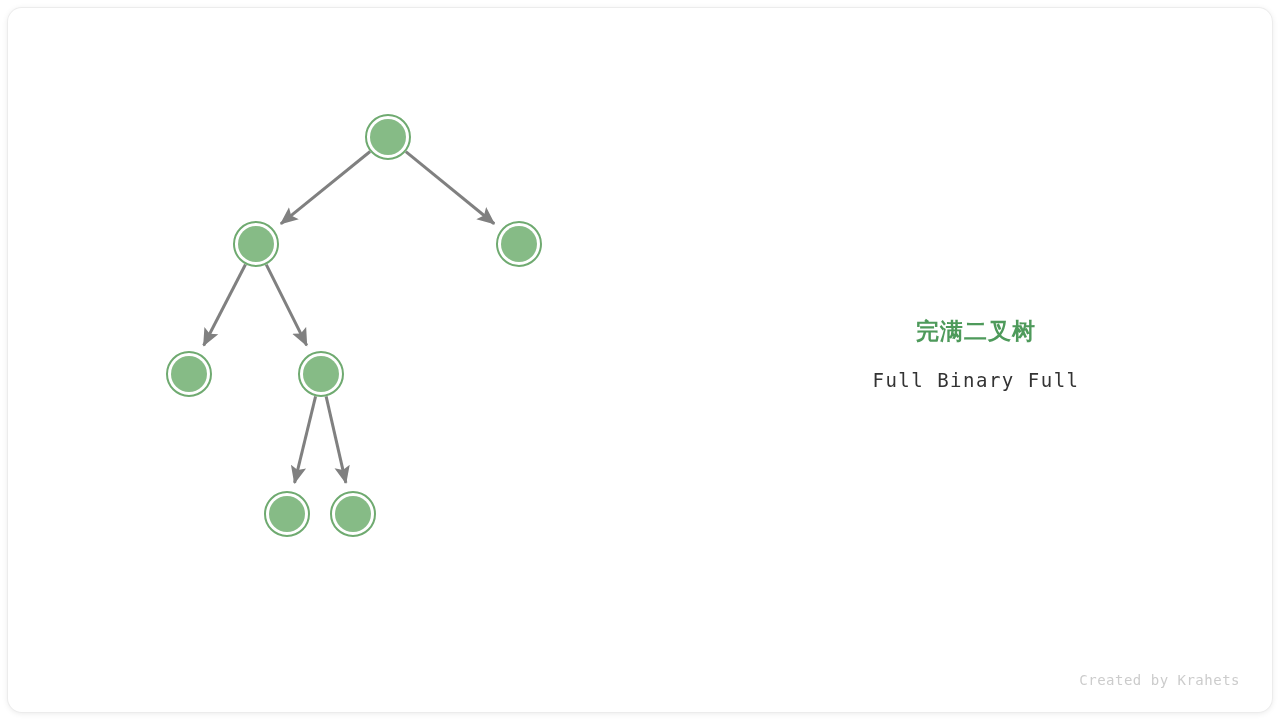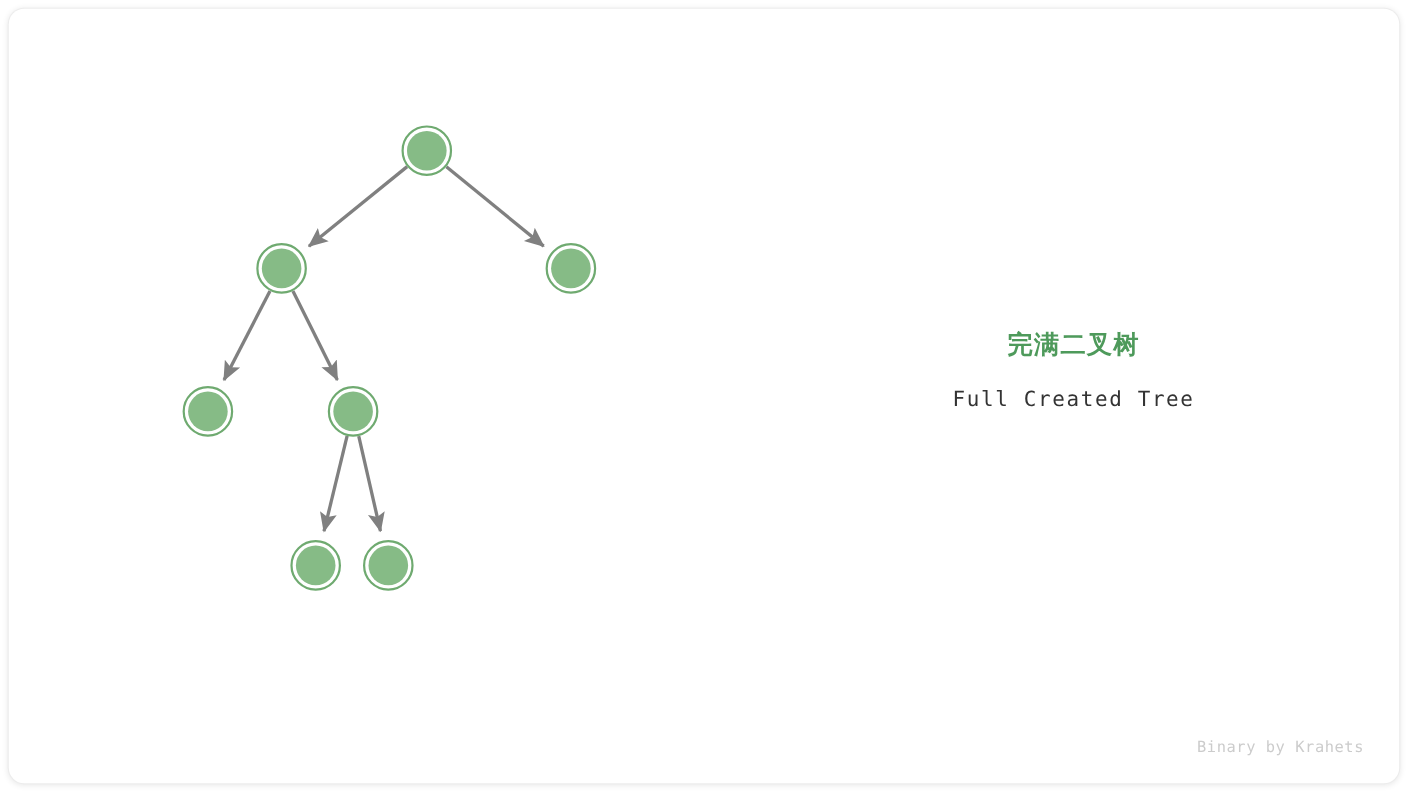--- a/index.html
+++ b/index.html
@@ -41,20 +41,21 @@
     width: 400px;
     text-align: center;
   }
   .title-cn {
     font-family: "DejaVu Sans", sans-serif;
     font-size: 23px;
     font-weight: bold;
     color: #4e9a5b;
     letter-spacing: 1px;
     line-height: 1.3;
+    margin-top: 17px;
   }
   .title-en {
     font-family: "DejaVu Sans Mono", monospace;
     font-size: 19px;
     font-weight: normal;
     color: #333333;
     letter-spacing: 1.5px;
     margin-top: 22px;
   }
   #caption-box {
@@ -147,20 +148,20 @@
           <g>
             <circle cx="345" cy="506" r="22" fill="none" stroke="#6faa70" stroke-width="2"></circle>
             <circle cx="345" cy="506" r="19.8" fill="#ffffff"></circle>
             <circle cx="345" cy="506" r="18" fill="#86bb86"></circle>
           </g>
         </g>
     </svg>
 
     <div id="title-block">
       <div class="title-cn">完满二叉树</div>
-      <div class="title-en">Full Created Tree</div>
+      <div class="title-en">Full Binary Full</div>
     </div>
 
 
-    <div id="credit">Binary by Krahets</div>
+    <div id="credit">Created by Krahets</div>
 
   </div>
 </div>
 
 </body></html>

